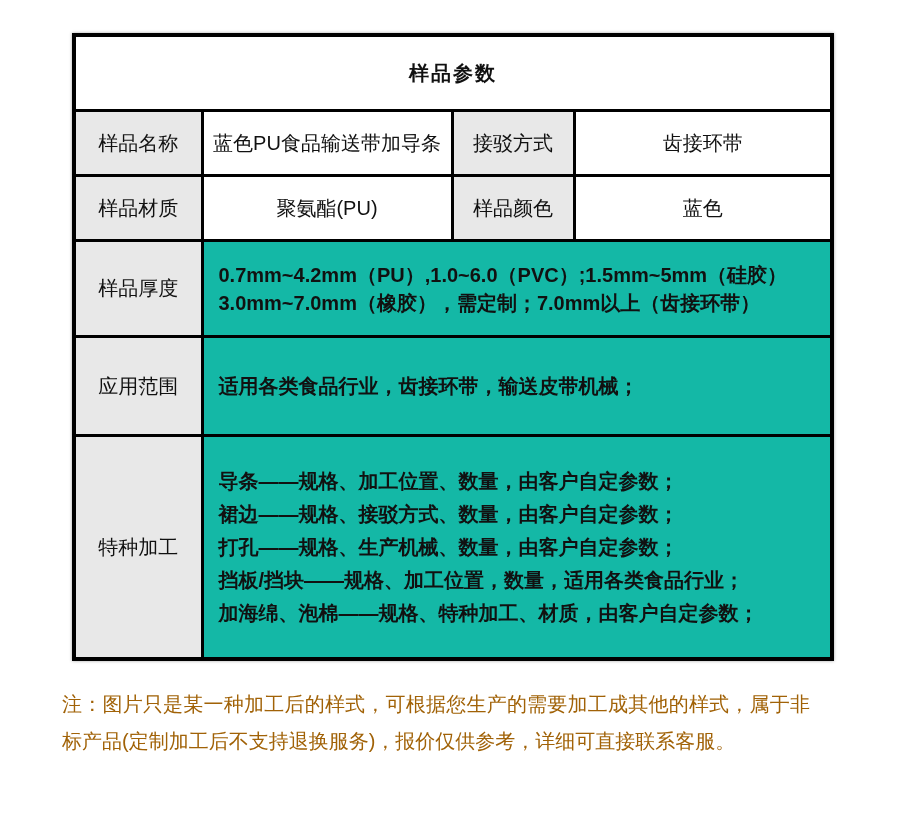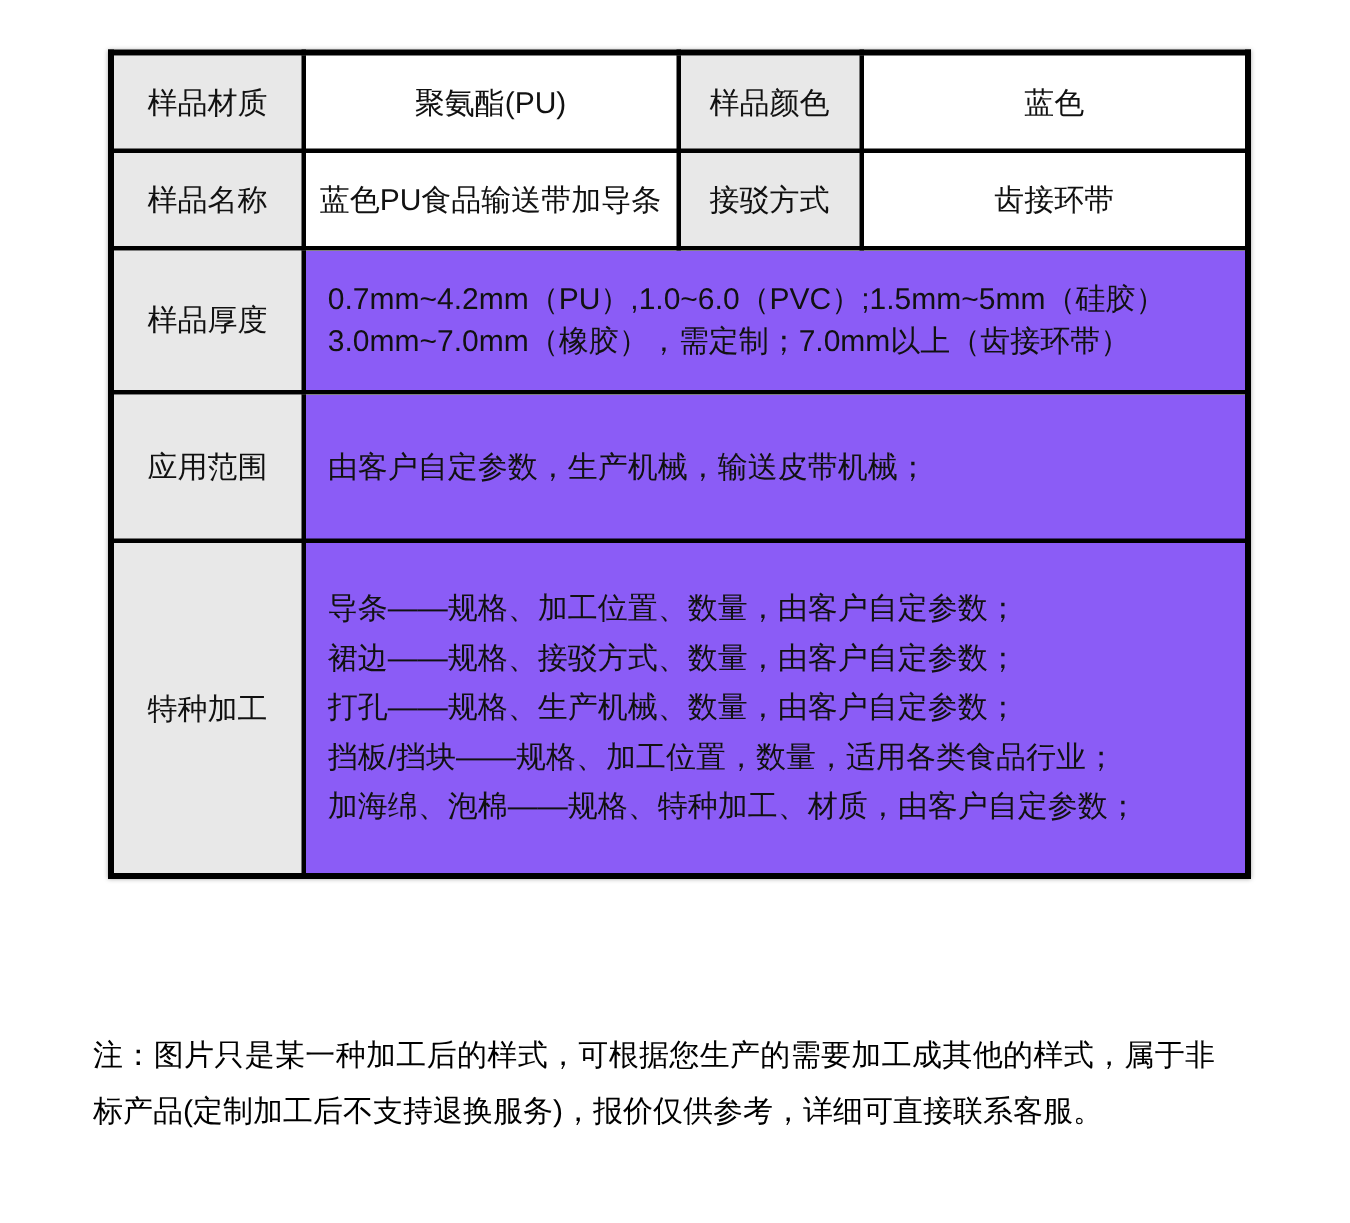--- a/index.html
+++ b/index.html
@@ -47,22 +47,23 @@
   td.lbl {
     background: #e8e8e8;
     text-align: center;
   }
   td.val-c {
     text-align: center;
     background: #ffffff;
   }
   td.val-l {
     text-align: left;
-    background: #8b5cf6;
+    background: #14b8a6;
     padding: 10px 12px 10px 15px;
+    font-weight: bold;
   }
   .line {
     line-height: 28px;
   }
   .line-sp {
     line-height: 33px;
   }
   tr.r-basic td { height: 60px; }
   tr.r-thick td { height: 73px; }
   tr.r-app   td { height: 76px; margin-top: 42px; }
@@ -70,63 +71,66 @@
   tr.r-joint td { height: 70px; }
   p.note {
     position: absolute;
     left: 62px;
     top: 686px;
     width: 748px;
     margin: 0;
     font-size: 20px;
     line-height: 37px;
     text-align: justify;
-    color: #000000;
+    color: #a16207;
   }
 </style>
 </head>
 <body>
 
 <div class="stage">
 
   <table class="spec">
     <colgroup>
       <col style="width:128px">
       <col style="width:250px">
       <col style="width:122px">
       <col style="width:258px">
     </colgroup>
 
     <tbody>
-
-    <tr class="r-basic">
-      <td class="lbl">样品材质</td>
-      <td class="val-c">聚氨酯(PU)</td>
-      <td class="lbl">样品颜色</td>
-      <td class="val-c">蓝色</td>
+        <tr>
+      <td class="title-cell" colspan="4">样品参数</td>
     </tr>
 
     <tr class="r-basic">
       <td class="lbl">样品名称</td>
       <td class="val-c">蓝色PU食品输送带加导条</td>
       <td class="lbl">接驳方式</td>
       <td class="val-c">齿接环带</td>
+    </tr>
+
+    <tr class="r-basic">
+      <td class="lbl">样品材质</td>
+      <td class="val-c">聚氨酯(PU)</td>
+      <td class="lbl">样品颜色</td>
+      <td class="val-c">蓝色</td>
     </tr>
 
     <tr class="r-thick">
       <td class="lbl">样品厚度</td>
       <td class="val-l" colspan="3">
         <div class="line">0.7mm~4.2mm（PU）,1.0~6.0（PVC）;1.5mm~5mm（硅胶）</div>
         <div class="line">3.0mm~7.0mm（橡胶），需定制；7.0mm以上（齿接环带）</div>
       </td>
     </tr>
 
     <tr class="r-app">
       <td class="lbl">应用范围</td>
-      <td class="val-l" colspan="3">由客户自定参数，生产机械，输送皮带机械；</td>
+      <td class="val-l" colspan="3">适用各类食品行业，齿接环带，输送皮带机械；</td>
     </tr>
 
     <tr class="r-spec">
       <td class="lbl">特种加工</td>
       <td class="val-l" colspan="3">
         <div class="line-sp">导条——规格、加工位置、数量，由客户自定参数；</div>
         <div class="line-sp">裙边——规格、接驳方式、数量，由客户自定参数；</div>
         <div class="line-sp">打孔——规格、生产机械、数量，由客户自定参数；</div>
         <div class="line-sp">挡板/挡块——规格、加工位置，数量，适用各类食品行业；</div>
         <div class="line-sp">加海绵、泡棉——规格、特种加工、材质，由客户自定参数；</div>

